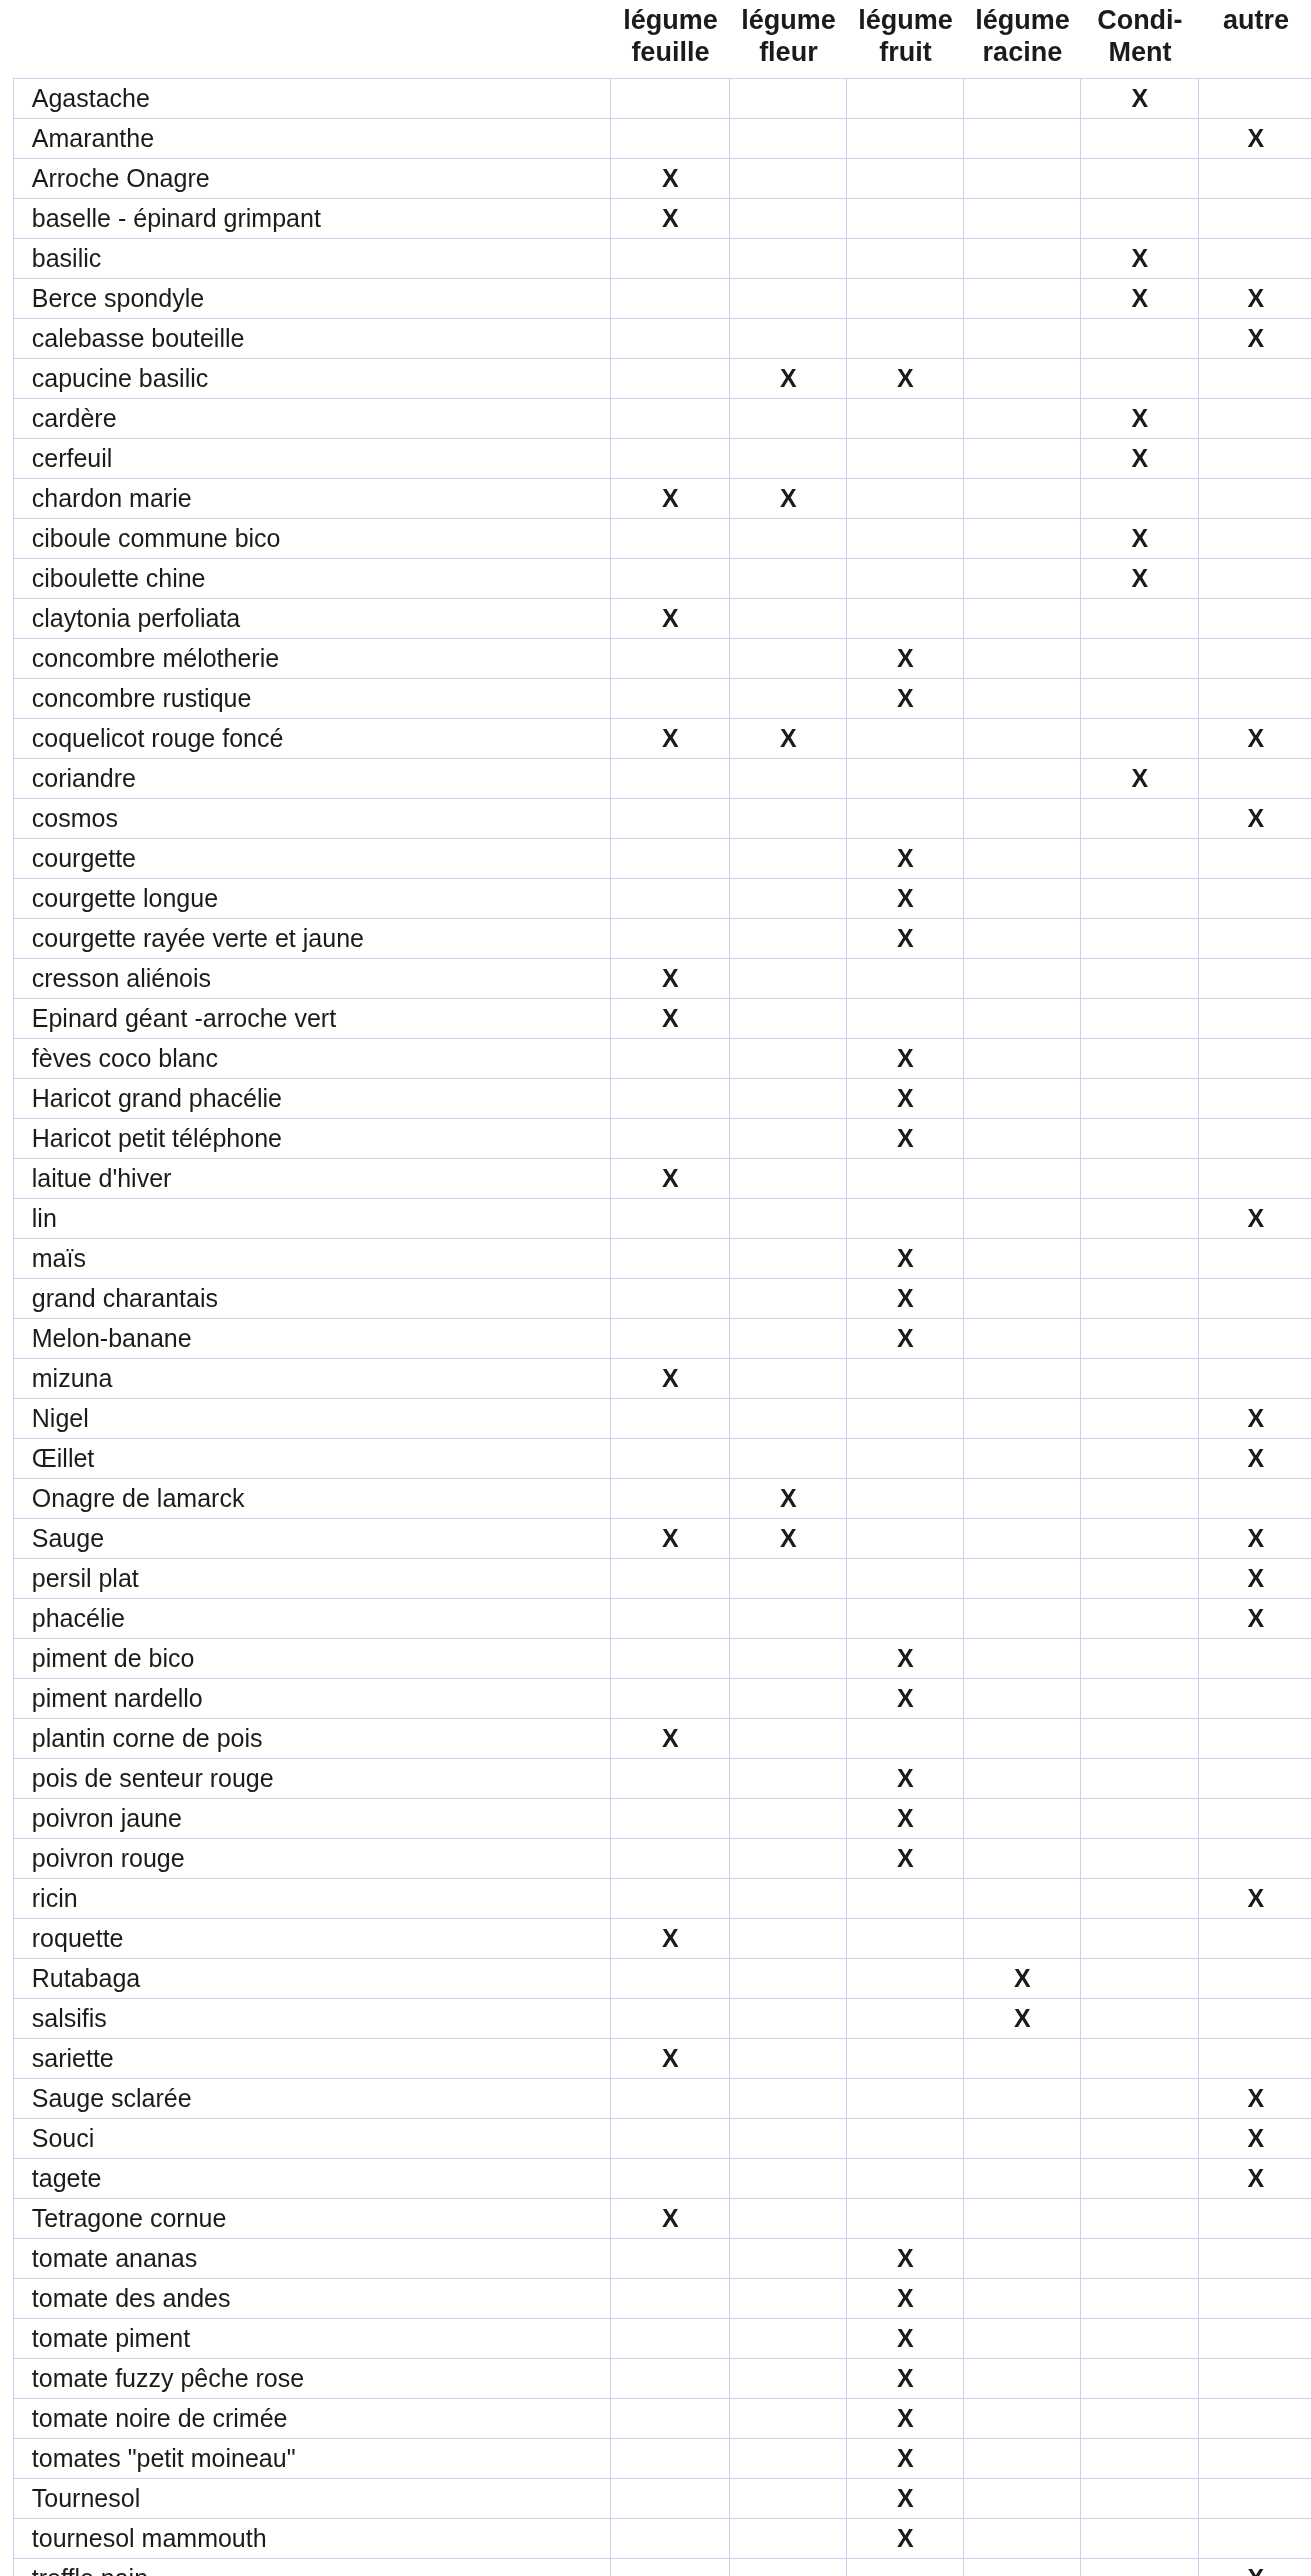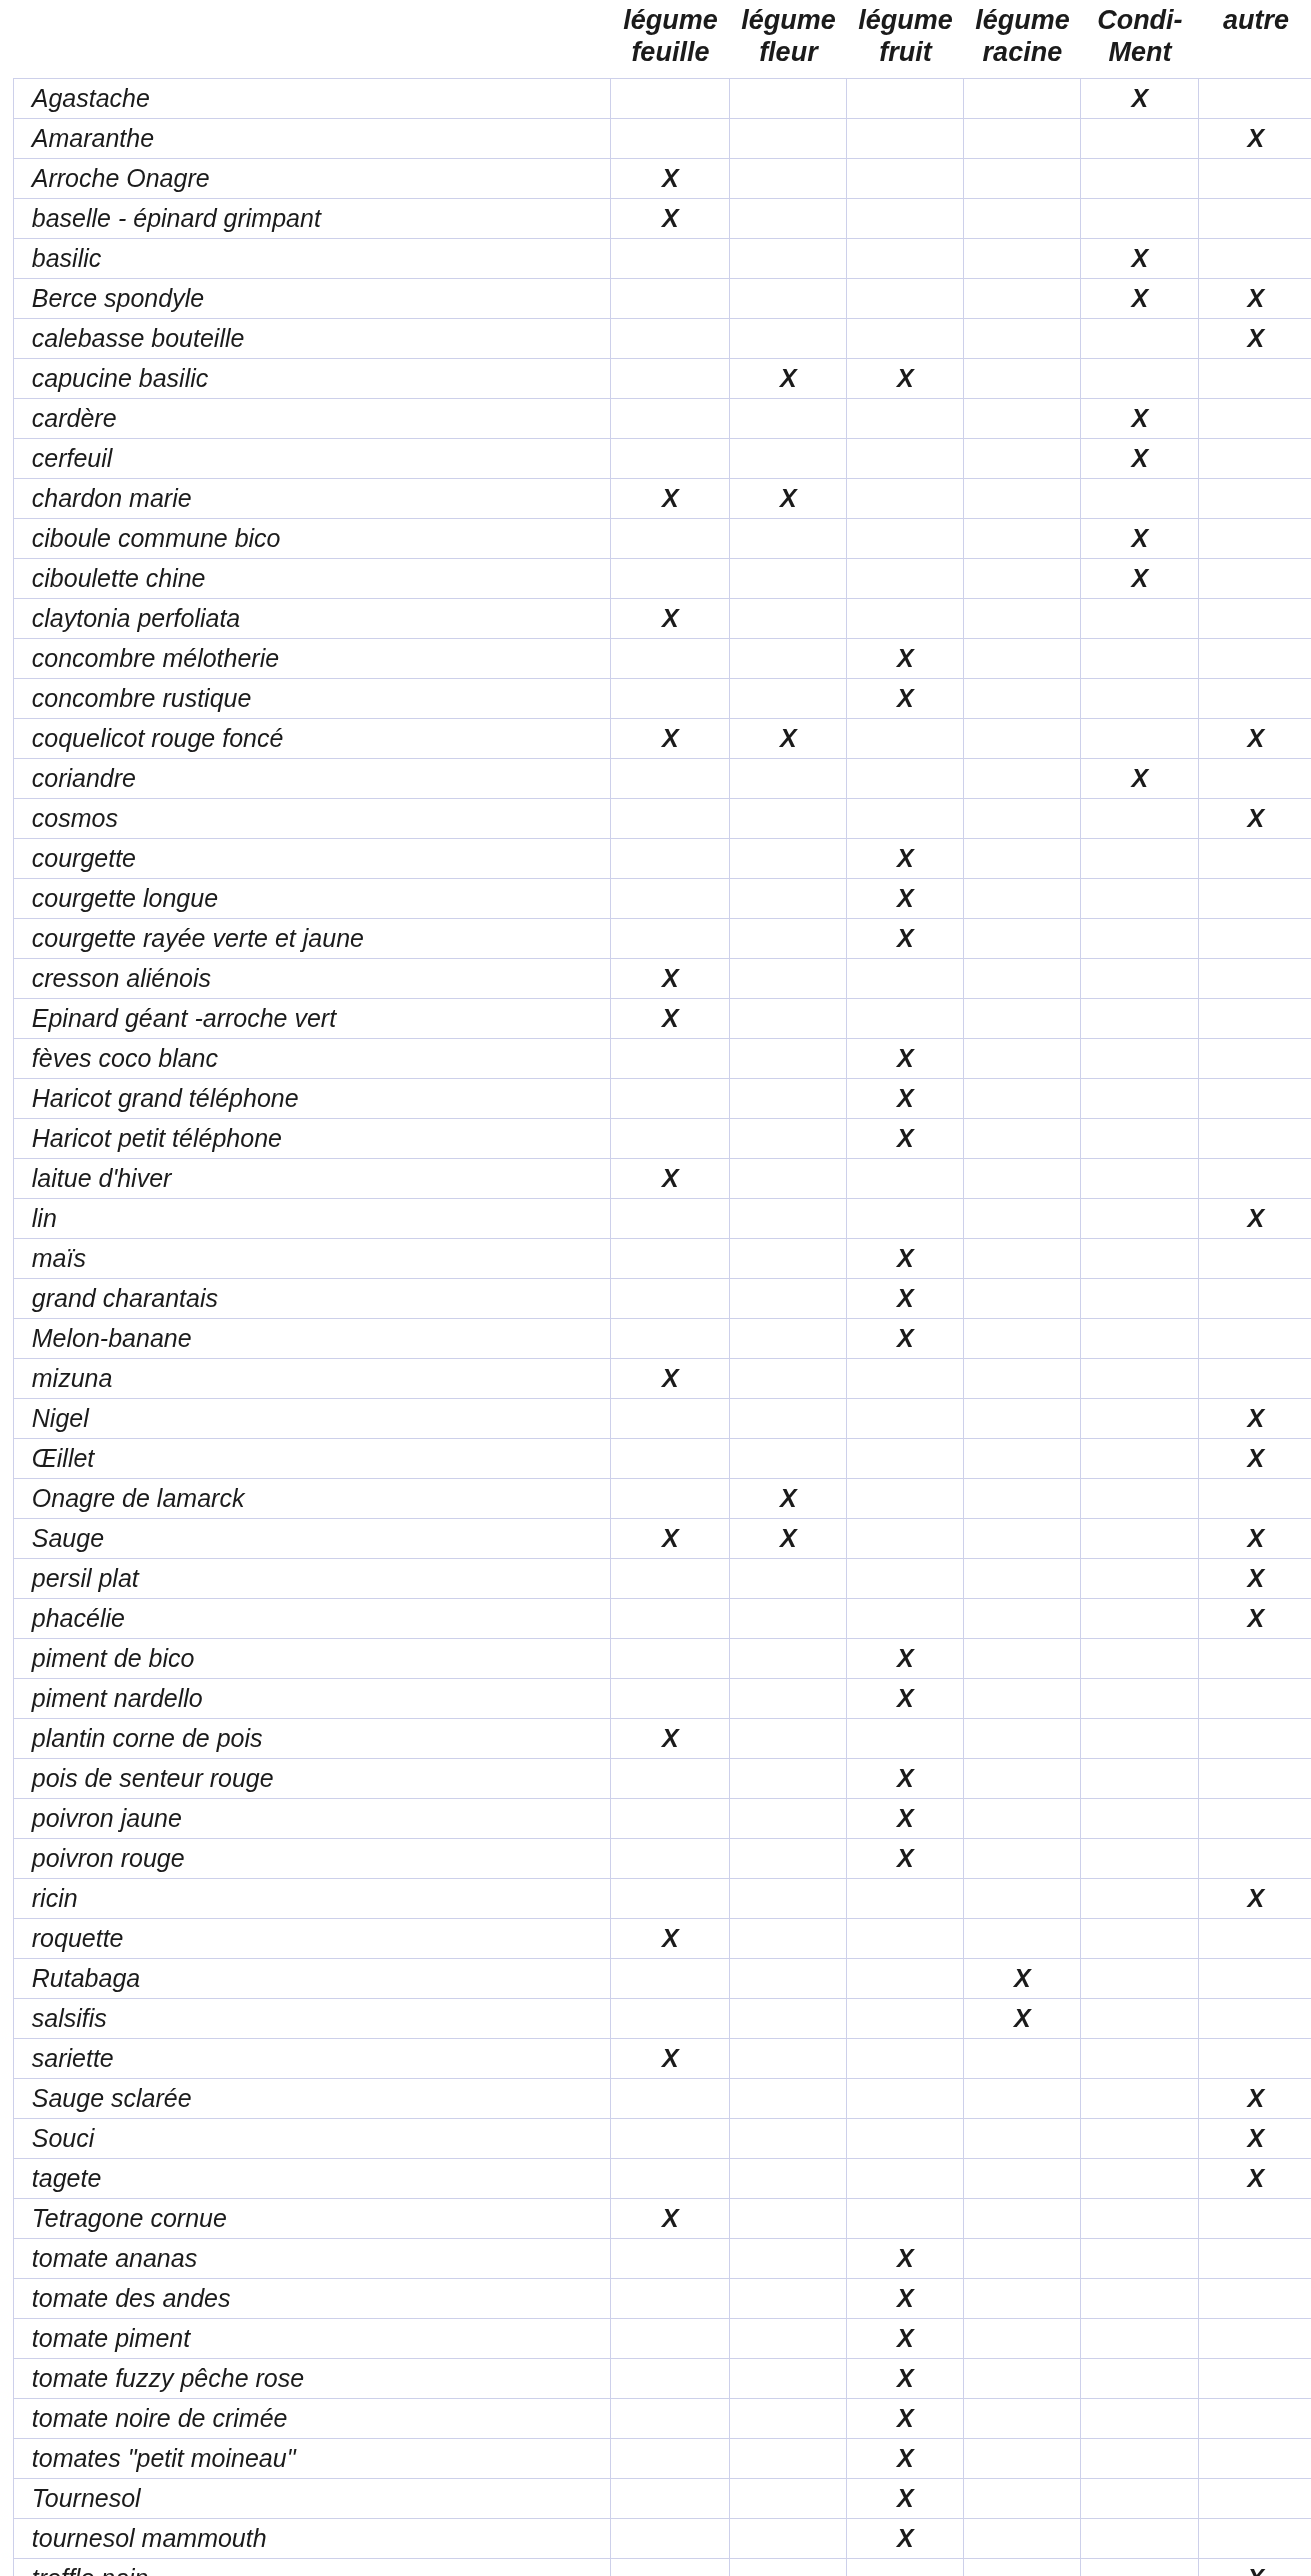--- a/index.html
+++ b/index.html
@@ -7,21 +7,20 @@
     padding: 0;
     background: #ffffff;
     font-family: "Liberation Sans", sans-serif;
     color: #1b1b1b;
   }
   .page {
     width: 1311px;
     height: 2576px;
     background: #ffffff;
     overflow: hidden;
-    font-style: italic;
   }
   table.grid {
     border-collapse: collapse;
     table-layout: fixed;
     width: 1297px;
     margin-left: 13.4px;
     margin-top: 1.3px;
   }
   
   thead th {
@@ -297,21 +296,21 @@
         <tr>
           <td class="name">fèves coco blanc</td>
           <td class="mark"></td>
           <td class="mark"></td>
           <td class="mark">X</td>
           <td class="mark"></td>
           <td class="mark"></td>
           <td class="mark"></td>
         </tr>
         <tr>
-          <td class="name">Haricot grand téléphone</td>
+          <td class="name">Haricot grand phacélie</td>
           <td class="mark"></td>
           <td class="mark"></td>
           <td class="mark">X</td>
           <td class="mark"></td>
           <td class="mark"></td>
           <td class="mark"></td>
         </tr>
         <tr>
           <td class="name">Haricot petit téléphone</td>
           <td class="mark"></td>

